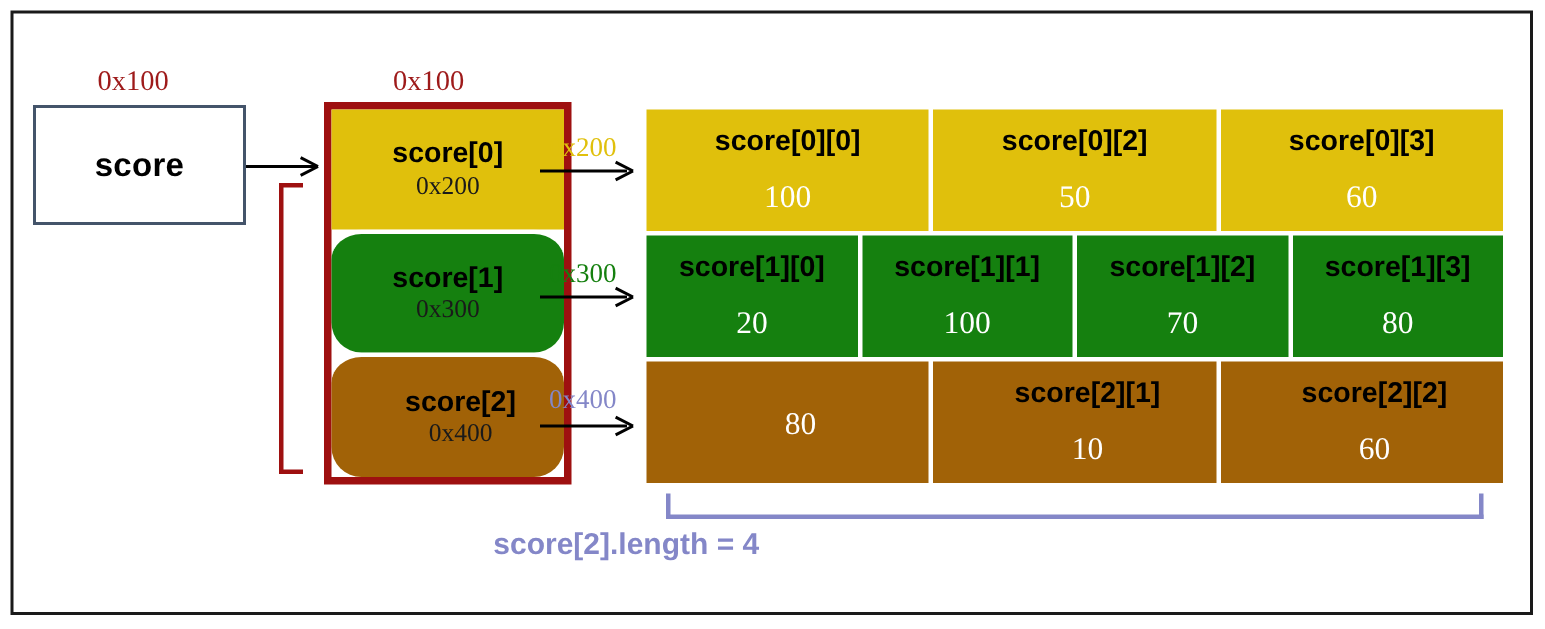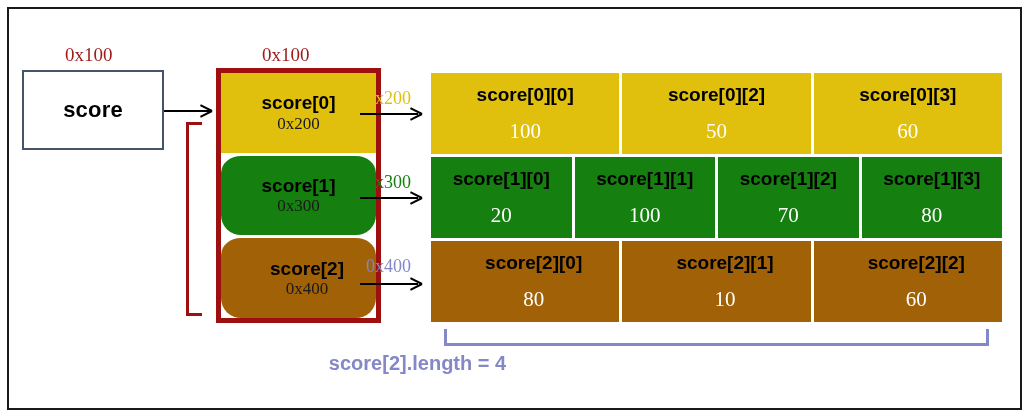--- a/index.html
+++ b/index.html
@@ -297,21 +297,20 @@
         <span class="clabel">score[1][2]</span>
         <span class="cvalue">70</span>
       </div>
       <div class="grid-cell c-green">
         <span class="clabel">score[1][3]</span>
         <span class="cvalue">80</span>
       </div>
     </div>
     <div class="grid-row">
       <div class="grid-cell c-blue">
-        <span class="clabel">score[2][0]</span>
         <span class="cvalue">80</span>
       </div>
       <div class="grid-cell c-blue">
         <span class="clabel">score[2][1]</span>
         <span class="cvalue">10</span>
       </div>
       <div class="grid-cell c-blue">
         <span class="clabel">score[2][2]</span>
         <span class="cvalue">60</span>
       </div>

